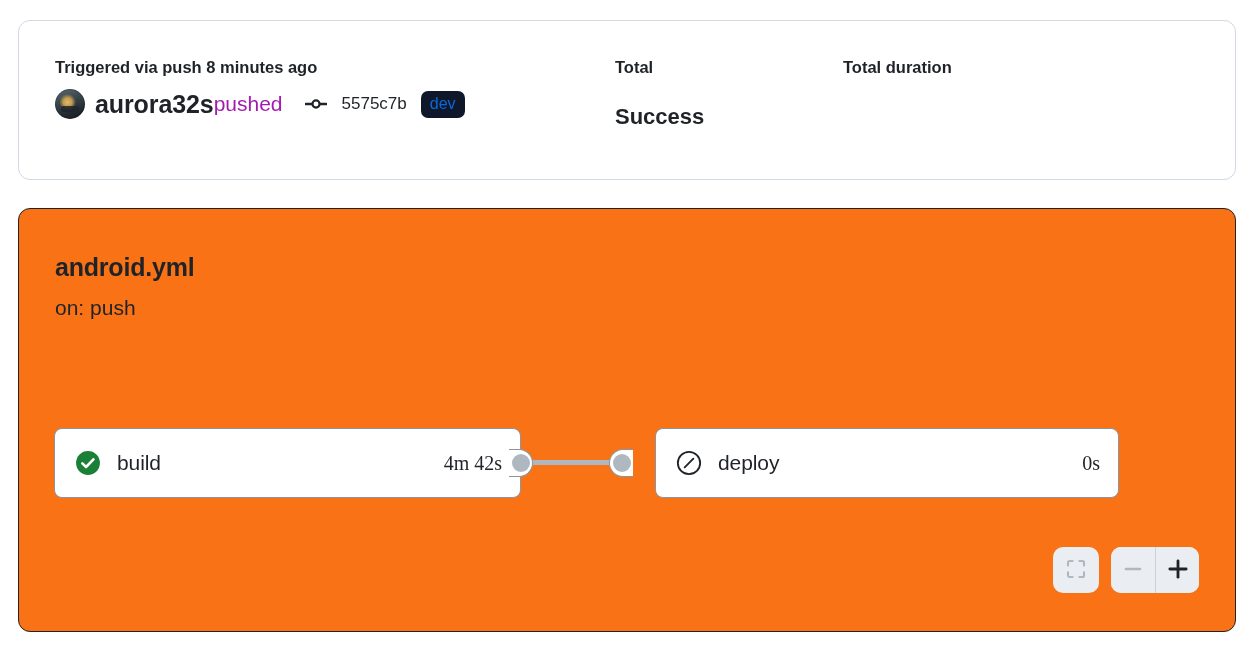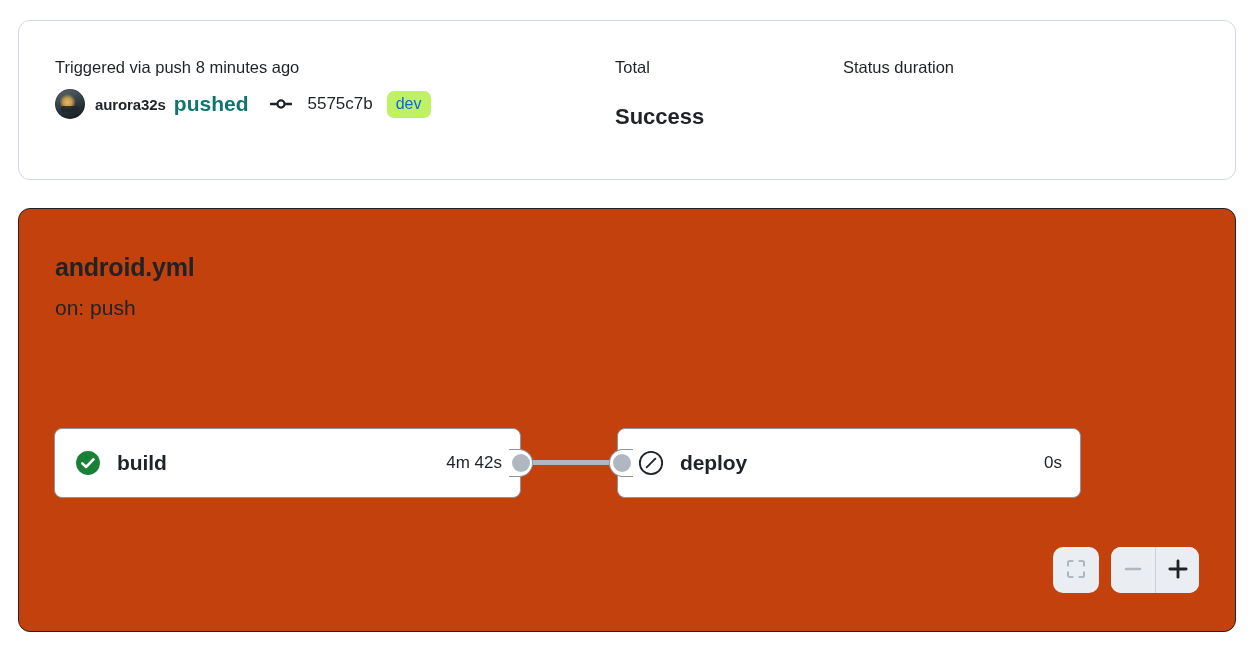--- a/index.html
+++ b/index.html
@@ -43,21 +43,21 @@
 
   .col-trigger { width: 560px; }
   .col-status  { width: 228px; }
   .col-duration{ width: 238px; }
   .col-artifacts { width: 150px; }
 
   .meta-label {
     font-size: 16.5px;
     line-height: 20px;
     color: #1f2328;
-    font-weight: 400;
+    font-weight: 700;
     white-space: nowrap;
   }
 
   .meta-value {
     margin-top: 26px;
     font-size: 22px;
     line-height: 28px;
     font-weight: 700;
     color: #1f2328;
     white-space: nowrap;
@@ -86,65 +86,64 @@
     content: "";
     position: absolute;
     left: 20%; top: 56%;
     width: 60%; height: 22%;
     background: rgba(30,38,43,0.85);
     border-radius: 2px;
   }
 
   .actor-name {
     margin-left: 10px;
-    font-size: 15px;
+    font-size: 25px;
     font-weight: 700;
     letter-spacing: -0.1px;
     color: #1f2328;
   }
   .pushed-word {
-    margin-left: 8px;
     font-size: 21px;
-    font-weight: 700;
-    color: #0f766e;
+    font-weight: 400;
+    color: #a21caf;
   }
 
   .commit-icon {
     margin-left: 22px;
     display: inline-flex;
     align-items: center;
     color: #1f2328;
   }
 
   .commit-sha {
     margin-left: 15px;
     font-size: 17px;
     color: #1f2328;
     font-family: "Liberation Sans", sans-serif;
   }
 
   .branch-badge {
     margin-left: 14px;
-    background: #bef264;
+    background: #0f172a;
     color: #0969da;
     font-size: 16px;
     font-weight: 500;
     border-radius: 7px;
     padding: 4px 9px 5px;
     line-height: 18px;
   }
 
   
   .graph-card {
     position: absolute;
     left: 18px;
     top: 208px;
     width: 1218px;
     height: 424px;
-    background: #c2410c;
+    background: #f97316;
     border: 1px solid #1f2328;
     border-radius: 12px;
     overflow: hidden;
   }
 
   .wf-title {
     position: absolute;
     left: 36px;
     top: 44px;
     font-size: 25px;
@@ -166,44 +165,45 @@
     position: absolute;
     height: 70px;
     background: #ffffff;
     border: 1px solid #8c959f;
     border-radius: 8px;
     display: flex;
     align-items: center;
     padding: 0 18px 0 20px;
   }
   .node-build  { left: 35px; top: 219px; width: 467px; }
-  .node-deploy { left: 598px; top: 219px; width: 464px; }
+  .node-deploy { left: 636px; top: 219px; width: 464px; }
 
   .node-status-icon {
     flex: 0 0 auto;
     display: inline-flex;
     align-items: center;
     justify-content: center;
     width: 26px;
     height: 26px;
   }
 
   .node-name {
     margin-left: 16px;
     font-size: 21px;
-    font-weight: 700;
+    font-weight: 400;
     letter-spacing: -0.1px;
     color: #1f2328;
   }
 
   .node-duration {
     margin-left: auto;
-    font-size: 17px;
+    font-size: 20px;
     font-weight: 400;
     color: #1f2328;
+    font-family: Liberation Serif, serif;
   }
 
   
   .port {
     position: absolute;
     width: 18px;
     height: 18px;
     border-radius: 50%;
     background: #afb8c1;
     top: 245px;
@@ -318,21 +318,21 @@
           <span class="branch-badge">dev</span>
         </div>
       </div>
 
       <div class="col-status">
         <div class="meta-label">Total</div>
         <div class="meta-value">Success</div>
       </div>
 
       <div class="col-duration">
-        <div class="meta-label">Status duration</div>
+        <div class="meta-label">Total duration</div>
       </div>
 
 
     </div>
   </div>
 
   <div class="graph-card">
 
     <div class="wf-title">android.yml</div>
     <div class="wf-subtitle">on: push</div>

